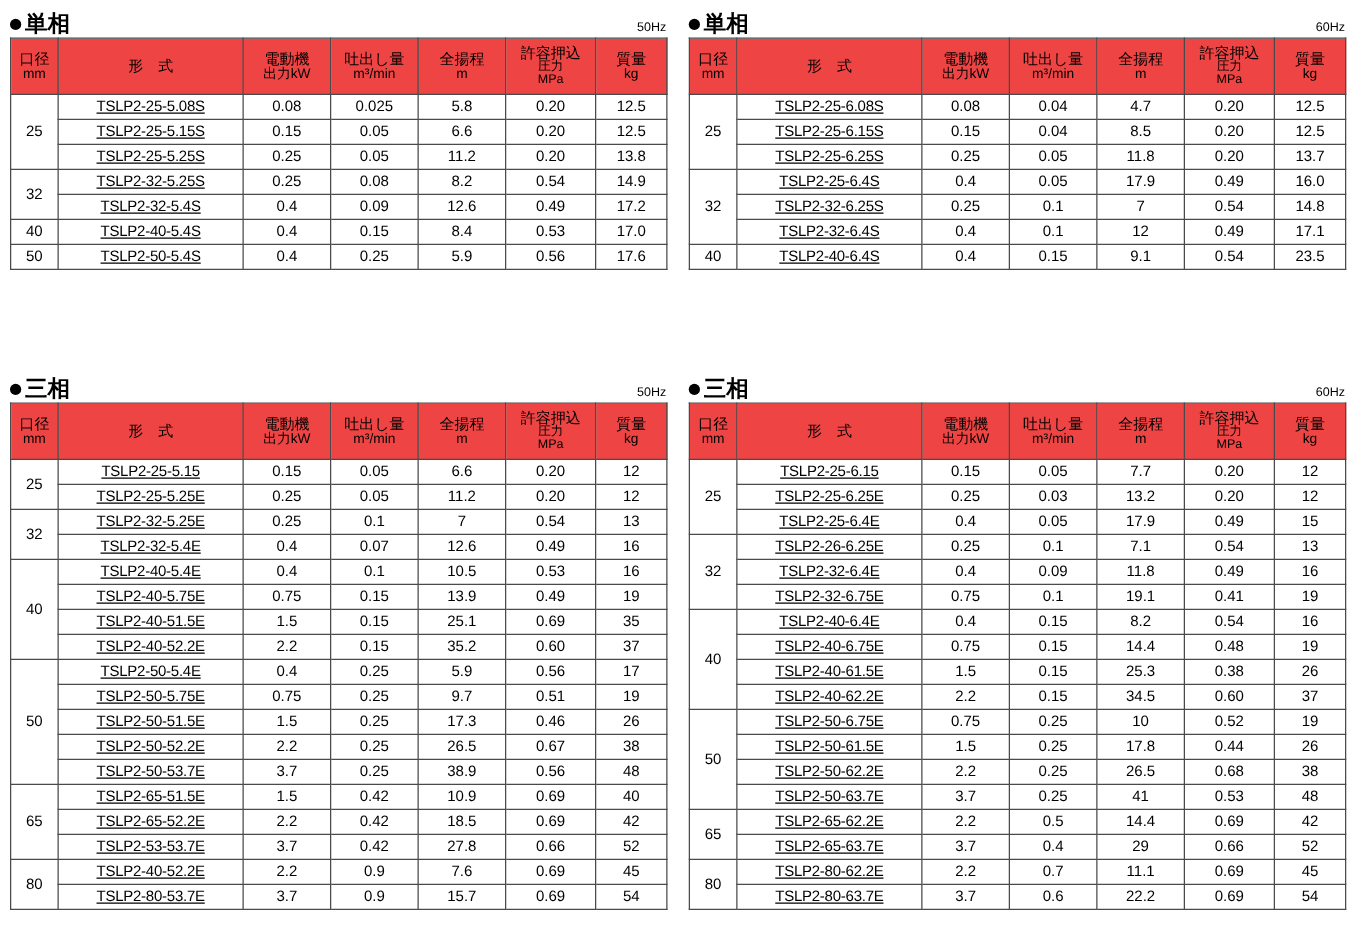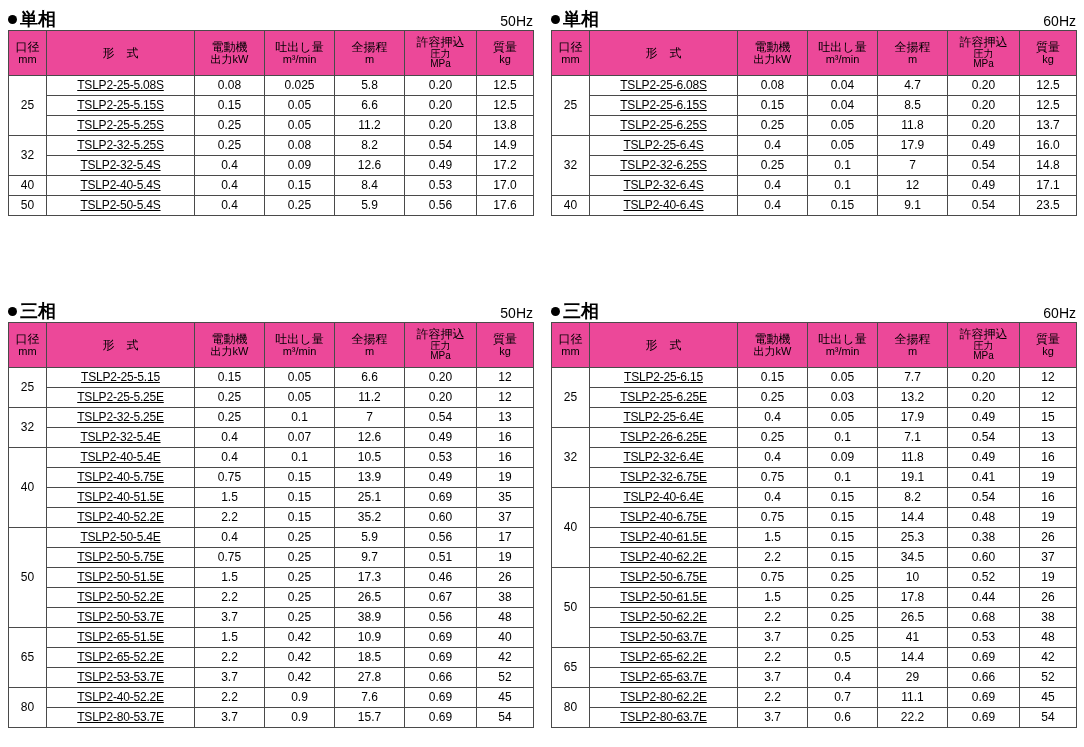--- a/index.html
+++ b/index.html
@@ -35,40 +35,40 @@
   .bullet {
     display: inline-block;
     width: 9px;
     height: 9px;
     border-radius: 50%;
     background: #000;
     margin-right: 3px;
     vertical-align: 1px;
   }
   .freq {
-    font-size: 14px;
+    font-size: 10px;
     line-height: 1;
     white-space: nowrap;
     margin-left: 12px;
   }
 
   table.spec {
     border-collapse: collapse;
     table-layout: fixed;
     font-size: 12px;
   }
   table.spec th, table.spec td {
     border: 1px solid #4a4a4a;
     text-align: center;
     vertical-align: middle;
     padding: 0;
     line-height: 1.05;
   }
   table.spec thead th {
-    background: #ec4899;
+    background: #ef4444;
     font-weight: normal;
     height: 44px;
     font-size: 12px;
   }
   table.spec thead th .sub {
     display: block;
     font-size: 11px;
   }
   table.spec thead th .sub2 {
     display: block;

